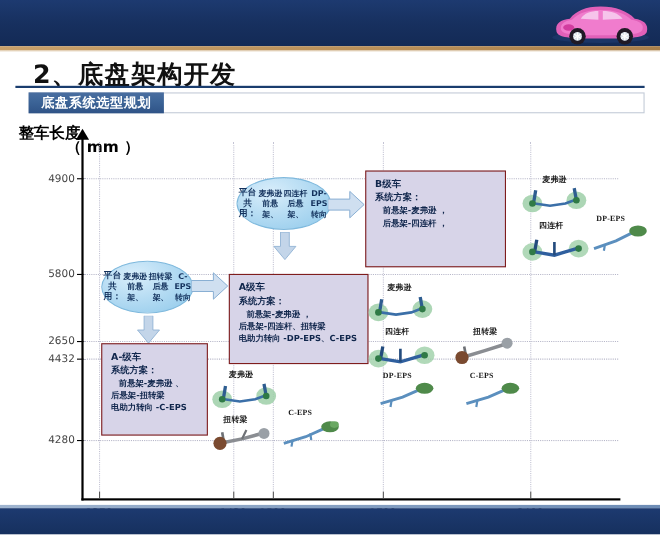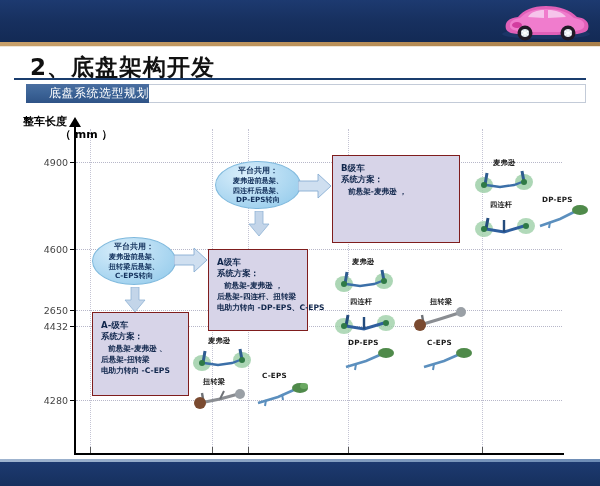--- a/index.html
+++ b/index.html
@@ -59,23 +59,24 @@
     border: 1px solid #c3cbd8;
     background: #ffffff;
   }
   .tab-label {
     position: absolute; left: 26px; top: 84px;
     width: 123px; height: 19px;
     background: linear-gradient(180deg,#4a6ea0 0%, #3c6497 45%, #2f5387 100%);
     color: #ffffff;
     font-size: 12px;
     line-height: 19px;
-    text-align: right;
+    text-align: center;
     letter-spacing: 0.5px;
     white-space: nowrap;
+    font-weight: bold;
   }
 
   
   .chart {
     position: absolute; left: 0; top: 105px;
     width: 600px; height: 355px;
   }
   .axis-y {
     position: absolute; left: 74px; top: 20px;
     width: 2px; height: 330px; background: #000000;
@@ -86,21 +87,21 @@
     border-left: 6px solid transparent;
     border-right: 6px solid transparent;
     border-bottom: 10px solid #000000;
   }
   .axis-x {
     position: absolute; left: 74px; top: 348px;
     width: 490px; height: 2px; background: #000000;
   }
   .y-axis-title {
     position: absolute; left: 16px; top: 10px;
-    font-size: 11px; font-weight: bold; color: #000000;
+    font-size: 14px; font-weight: bold; color: #000000;
     line-height: 13px; text-align: center; width: 58px;
     white-space: nowrap;
   }
   .y-axis-title .unit { font-weight: bold; margin-left: 44px; }
 
   .ytick {
     position: absolute; font-size: 9.5px; color: #444444;
     text-align: right; width: 34px; left: 34px;
   }
   .ytick-mark {
@@ -122,21 +123,21 @@
     position: absolute; top: 24px; width: 0;
     border-left: 1px dotted #c4c4d4;
   }
 
   
   .ellipse {
     position: absolute;
     border-radius: 50%;
     background: radial-gradient(ellipse at 35% 28%, #d9eefb 0%, #b6dcf3 45%, #8ec8ea 100%);
     border: 1px solid #7fb9dd;
-    display: flex; flex-direction: column;
+    display: flex; flex-direction: row;
     align-items: center; justify-content: center;
     text-align: center;
     color: #13315c;
     font-size: 7.2px;
     line-height: 9.5px;
     font-weight: bold;
   }
   .ellipse .hd { font-size: 8px; font-weight: bold; margin-bottom: 1px; }
 
   
@@ -157,21 +158,21 @@
 
   
   .arrow-right { position: absolute; }
   .arrow-down { position: absolute; }
 
   
   .compgroup { position: absolute; }
   .complabel {
     position: absolute;
     font-size: 7.2px; font-weight: bold; color: #1a1a1a;
-    white-space: nowrap; letter-spacing: 0.2px;
+    white-space: nowrap; letter-spacing: 0.2px; font-family: Liberation Serif, serif;
   }
 
   
   .footer {
     position: absolute; left: 0; top: 462px;
     width: 600px; height: 24px;
     background: linear-gradient(180deg,#1d3a70 0%, #16305e 100%);
   }
   .footer-rule {
     position: absolute; left: 0; top: 459px;
@@ -227,21 +228,21 @@
   </div>
 
   <div class="axis-y"></div>
   <div class="axis-y-arrow"></div>
   <div class="axis-x"></div>
 
   <div class="ytick" style="top:52px">4900</div>
   <div class="ytick-mark" style="top:57px"></div>
   <div class="gridline" style="top:57px; width:486px"></div>
 
-  <div class="ytick" style="top:139px">4600</div>
+  <div class="ytick" style="top:139px">5800</div>
   <div class="ytick-mark" style="top:144px"></div>
   <div class="gridline" style="top:144px; width:486px"></div>
 
   <div class="ytick" style="top:200px">2650</div>
   <div class="ytick-mark" style="top:205px"></div>
   <div class="gridline" style="top:205px; width:486px"></div>
 
   <div class="ytick" style="top:216px">4432</div>
   <div class="ytick-mark" style="top:221px"></div>
   <div class="gridline" style="top:221px; width:486px"></div>
@@ -302,32 +303,33 @@
   </svg>
 
   <div class="infobox" style="left:92px; top:207px; width:97px; height:84px;">
     <span class="hd">A-级车</span>
     <span class="sub">系统方案：</span>
     <span class="ln indent">前悬架-麦弗逊 、</span>
     <span class="ln">后悬架-扭转梁</span>
     <span class="ln">电助力转向 -C-EPS</span>
   </div>
 
-  <div class="infobox" style="left:208px; top:144px; width:100px; height:82px;">
+  <div class="infobox" style="left:208px; top:144px; width:127px; height:82px;">
     <span class="hd">A级车</span>
     <span class="sub">系统方案：</span>
     <span class="ln indent">前悬架-麦弗逊 ，</span>
     <span class="ln">后悬架-四连杆、扭转梁</span>
     <span class="ln">电助力转向 -DP-EPS、C-EPS</span>
   </div>
 
   <div class="infobox" style="left:332px; top:50px; width:128px; height:88px;">
     <span class="hd">B级车</span>
     <span class="sub">系统方案：</span>
     <span class="ln indent">前悬架-麦弗逊 ，</span>
+    <span class="ln indent">后悬架-四连杆 ，</span>
   </div>
 
   <div class="complabel" style="left:208px; top:231px;">麦弗逊</div>
   <svg class="compgroup" style="left:192px; top:238px; width:60px; height:30px;" viewBox="0 0 60 30">
     <ellipse cx="10" cy="20" rx="9" ry="8" fill="#9ecfa8" opacity="0.85"></ellipse>
     <ellipse cx="50" cy="17" rx="9" ry="8" fill="#9ecfa8" opacity="0.85"></ellipse>
     <path d="M12 20 L26 22 L40 20 L48 17" stroke="#3b6fa8" stroke-width="2.4" fill="none"></path>
     <path d="M13 8 L11 20" stroke="#2e5d90" stroke-width="3"></path>
     <path d="M48 6 L50 17" stroke="#2e5d90" stroke-width="3"></path>
     <circle cx="10" cy="20" r="3" fill="#2f7a46"></circle>

